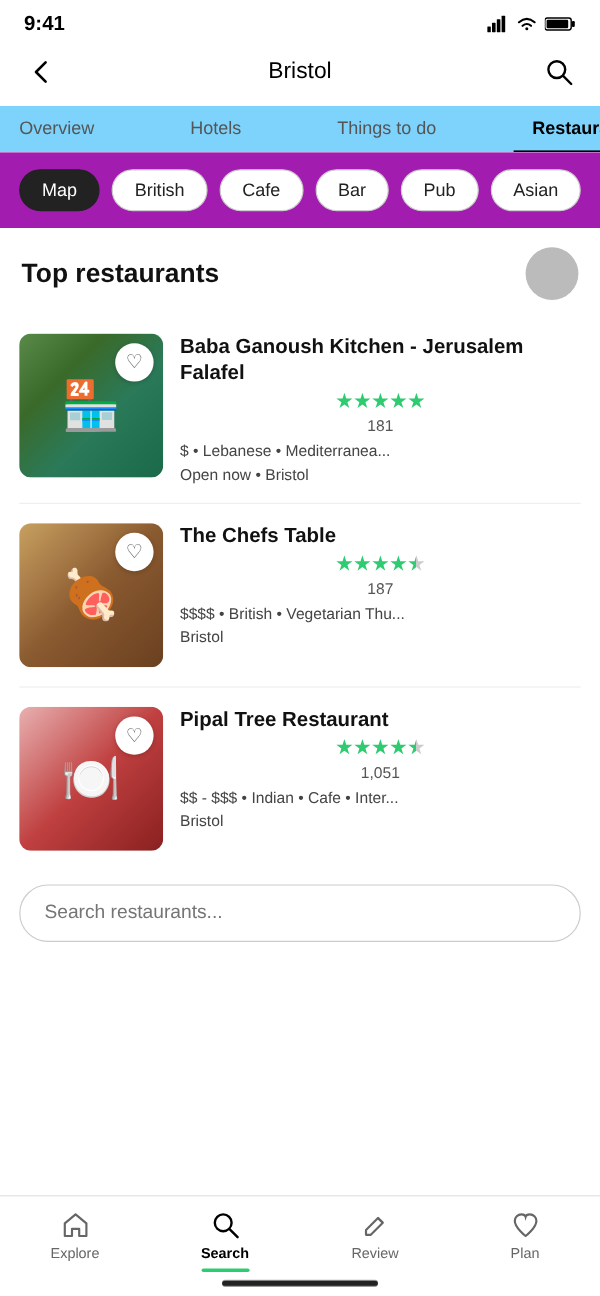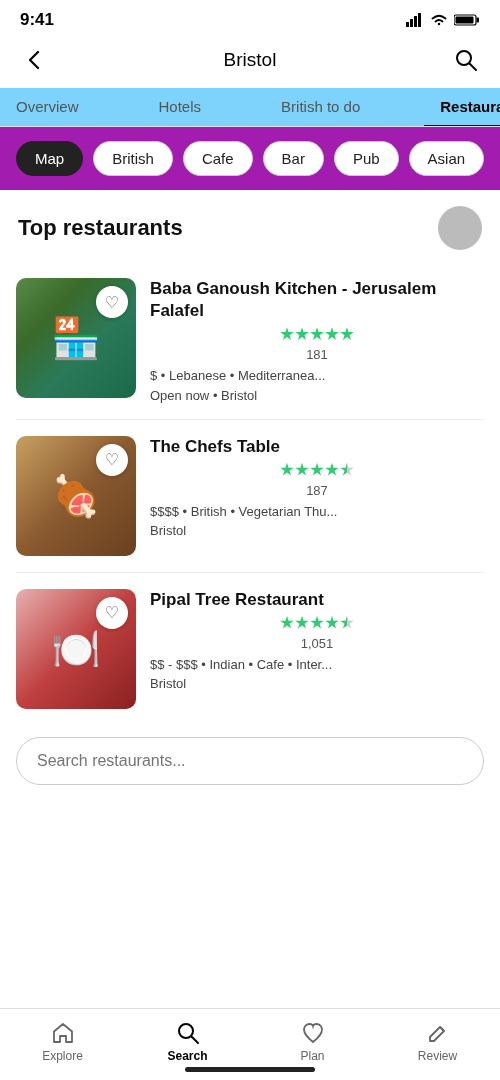--- a/index.html
+++ b/index.html
@@ -276,21 +276,21 @@
     
     .bottom-nav {
       position: fixed;
       bottom: 0;
       width: 500px;
       background: #fff;
       border-top: 1px solid #e0e0e0;
       display: flex;
       justify-content: space-around;
       align-items: stretch;
-      padding: 8px 0 4px;
+      padding: 8px 0 16px;
     }
     .nav-item {
       display: flex;
       flex-direction: column;
       align-items: center;
       gap: 4px;
       cursor: pointer;
       padding: 4px 20px;
       flex: 1;
     }
@@ -371,21 +371,21 @@
     <svg width="24" height="24" viewBox="0 0 24 24">
       <circle cx="10" cy="10" r="7" stroke="#000" stroke-width="2" fill="none"></circle>
       <line x1="15.5" y1="15.5" x2="22" y2="22" stroke="#000" stroke-width="2" stroke-linecap="round"></line>
     </svg>
   </div>
 </div>
 
 <div class="nav-tabs">
   <div class="nav-tab">Overview</div>
   <div class="nav-tab">Hotels</div>
-  <div class="nav-tab">British to do</div>
+  <div class="nav-tab">Things to do</div>
   <div class="nav-tab active">Restaurants</div>
 </div>
 
 <div class="filter-chips">
   <div class="chip active">Map</div>
   <div class="chip">British</div>
   <div class="chip">Cafe</div>
   <div class="chip">Bar</div>
   <div class="chip">Pub</div>
   <div class="chip">Asian</div>
@@ -504,28 +504,28 @@
   <div class="nav-item active">
     <svg width="24" height="24" viewBox="0 0 24 24" fill="none">
       <circle cx="10" cy="10" r="7" stroke="#000" stroke-width="2"></circle>
       <line x1="15.5" y1="15.5" x2="22" y2="22" stroke="#000" stroke-width="2" stroke-linecap="round"></line>
     </svg>
     <span class="nav-item-label">Search</span>
     <div class="nav-underline"></div>
   </div>
   <div class="nav-item">
     <svg width="24" height="24" viewBox="0 0 24 24" fill="none">
-      <path d="M12 21C12 21 3 14 3 8.5C3 5.5 5.5 3 8.5 3C10.2 3 11.7 3.9 12 5C12.3 3.9 13.8 3 15.5 3C18.5 3 21 5.5 21 8.5C21 14 12 21 12 21Z" stroke="#666" stroke-width="1.8"></path>
-    </svg>
-    <span class="nav-item-label">Plan</span>
+      <path d="M4 20H8L18 10L14 6L4 16V20Z" stroke="#666" stroke-width="1.8" stroke-linejoin="round"></path>
+      <line x1="14" y1="6" x2="18" y2="10" stroke="#666" stroke-width="1.8"></line>
+    </svg>
+    <span class="nav-item-label">Review</span>
   </div>
   <div class="nav-item">
     <svg width="24" height="24" viewBox="0 0 24 24" fill="none">
-      <path d="M4 20H8L18 10L14 6L4 16V20Z" stroke="#666" stroke-width="1.8" stroke-linejoin="round"></path>
-      <line x1="14" y1="6" x2="18" y2="10" stroke="#666" stroke-width="1.8"></line>
-    </svg>
-    <span class="nav-item-label">Review</span>
+      <path d="M12 21C12 21 3 14 3 8.5C3 5.5 5.5 3 8.5 3C10.2 3 11.7 3.9 12 5C12.3 3.9 13.8 3 15.5 3C18.5 3 21 5.5 21 8.5C21 14 12 21 12 21Z" stroke="#666" stroke-width="1.8"></path>
+    </svg>
+    <span class="nav-item-label">Plan</span>
   </div>
 </div>
 
 <div class="home-indicator" style="position:fixed;bottom:0;width:500px;background:#fff;padding:4px 0 8px;">
   <div class="home-bar"></div>
 </div>
 
 </body></html>

